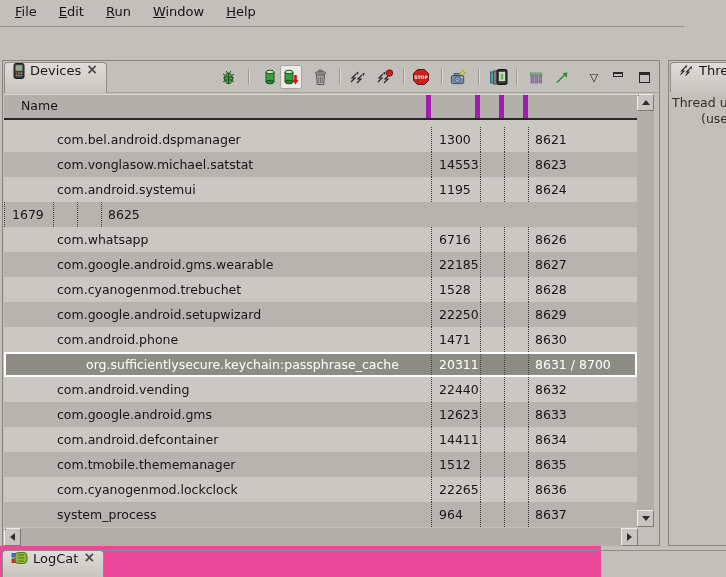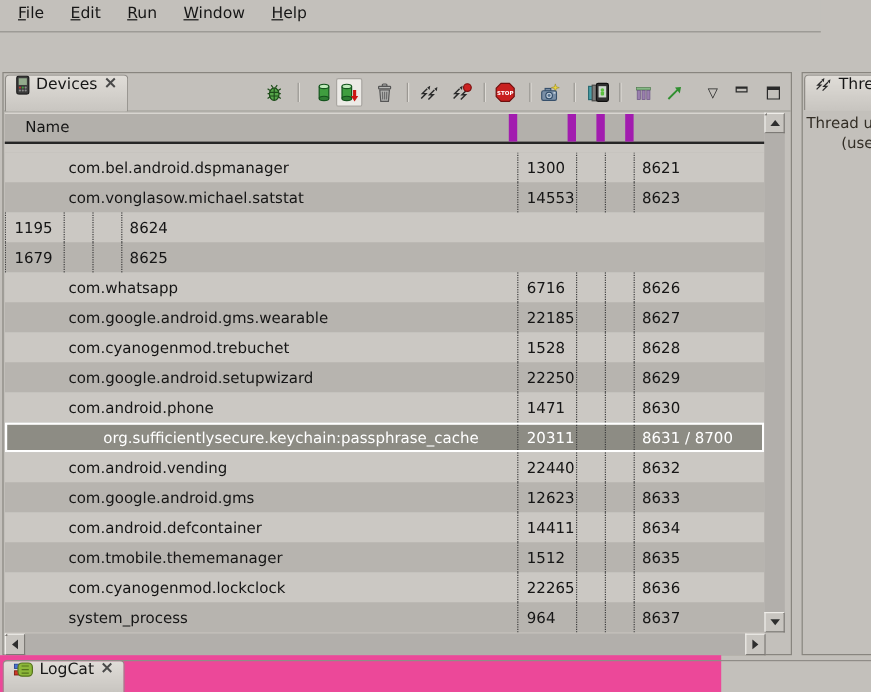--- a/index.html
+++ b/index.html
@@ -33,21 +33,21 @@
   .tbsep { position:absolute; top:8px; width:1px; height:16px; background:#9b9893; box-shadow:1px 0 0 #dddad5; }
   .tbicon.active { background:#eceae6; border:1px solid #a9a6a1; border-radius:2px; top:4px; height:24px; width:22px; }
   .glyph-tri { font-size:11px; color:#222; }
   .min-box { width:10px; height:5px; border:1px solid #2a2a2a; border-top:2px solid #2a2a2a; margin-top:-6px;}
   .max-box { width:11px; height:11px; border:1px solid #2a2a2a; border-top:3px solid #2a2a2a; }
 
   
   #tbl-header { position:absolute; left:1px; top:33px; width:633px; height:26px;
                 background:#b3b0ab; border-top:1px solid #d8d5d0; border-bottom:2px solid #262626;
                 display:flex; font-size:12.5px; }
-  .hcell { height:100%; line-height:22px; border-right:7px solid #a21caf; }
+  .hcell { height:100%; line-height:22px; border-right:5px solid #a21caf; }
   .hc-name { width:427px; padding-left:17px; }
   .hc-pid  { width:49px; } .hc-e1 { width:24px; } .hc-e2 { width:24px; }
   .hc-port { flex:1; border-right:none; }
 
   #tbl-sliver { position:absolute; left:1px; top:59px; width:633px; height:7px; background:#cbc8c3; }
   #tbl-body { position:absolute; left:1px; top:66px; width:633px; height:400px; overflow:hidden; }
   .trow { display:flex; height:25px; line-height:25px; font-size:12.5px; }
   .trow.light { background:#cbc8c3; }
   .trow.dark  { background:#b7b4af; }
   .trow.selected { background:#8d8c84; color:#ffffff; border:2px solid #ffffff; line-height:21px; }
@@ -266,20 +266,21 @@
           <div class="cell c-port">8621</div>
         </div>
         <div class="trow dark">
           <div class="cell c-name">com.vonglasow.michael.satstat</div>
           <div class="cell c-pid">14553</div>
           <div class="cell c-e1"></div>
           <div class="cell c-e2"></div>
           <div class="cell c-port">8623</div>
         </div>
         <div class="trow light">
+          <div class="cell c-name">com.android.systemui</div>
           <div class="cell c-pid">1195</div>
           <div class="cell c-e1"></div>
           <div class="cell c-e2"></div>
           <div class="cell c-port">8624</div>
         </div>
         <div class="trow dark">
           <div class="cell c-pid">1679</div>
           <div class="cell c-e1"></div>
           <div class="cell c-e2"></div>
           <div class="cell c-port">8625</div>

